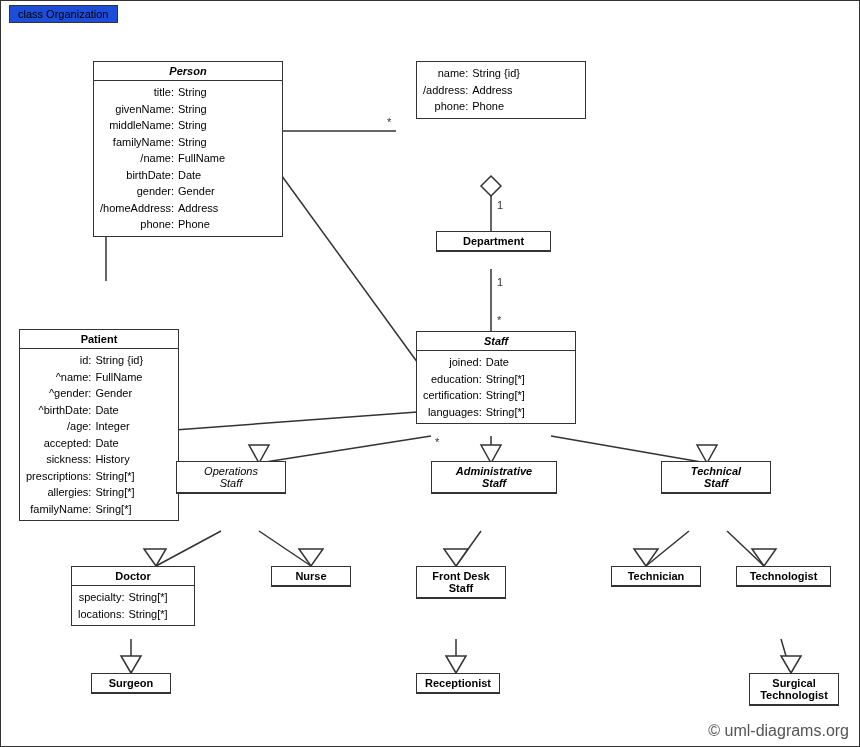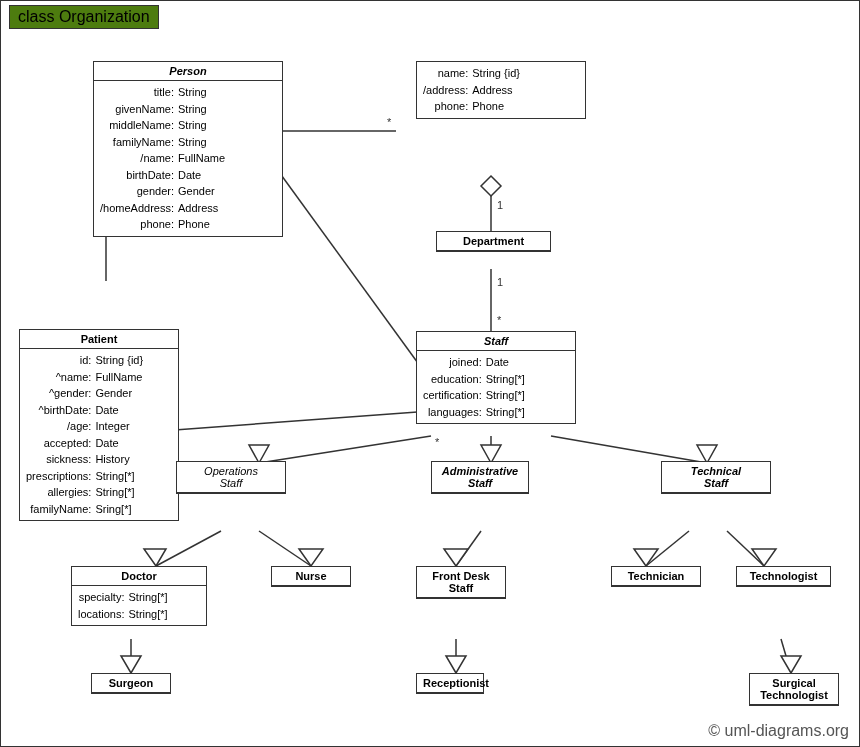--- a/index.html
+++ b/index.html
@@ -17,22 +17,22 @@
       width: 860px;
       height: 747px;
       border: 1.5px solid #333;
     }
     .title-box {
       position: absolute;
       top: 4px;
       left: 8px;
       border: 1.5px solid #333;
       padding: 2px 8px;
-      background: #4d7c0f;
-      font-size: 16px;
+      background: #1d4ed8;
+      font-size: 11px;
     }
     .uml-class {
       position: absolute;
       border: 1.5px solid #333;
       background: #fff;
     }
     .uml-class .class-header {
       background: #fff;
       text-align: center;
       padding: 3px 6px;
@@ -287,29 +287,29 @@
             </tr>
       </tbody>
         </table>
     </div>
   </div>
 
   <div class="uml-class" style="left:175px; top:460px; width:110px; text-align:center;">
     <div class="class-header simple" style="font-style:italic; font-weight:normal;">Operations<br>Staff</div>
   </div>
 
-  <div class="uml-class" style="left:430px; top:460px; width:98px; text-align:center;">
+  <div class="uml-class" style="left:430px; top:460px; width:126px; text-align:center;">
     <div class="class-header simple" style="font-style:italic; font-weight:bold;">Administrative<br>Staff</div>
   </div>
 
   <div class="uml-class" style="left:660px; top:460px; width:110px; text-align:center;">
     <div class="class-header simple" style="font-style:italic; font-weight:bold;">Technical<br>Staff</div>
   </div>
 
-  <div class="uml-class" style="left:70px; top:565px; width:136px;">
+  <div class="uml-class" style="left:70px; top:565px; width:124px;">
     <div class="class-header normal">Doctor</div>
     <div class="class-body">
       <table>
         <tbody>
             <tr>
               <td>specialty:</td>
               <td>String[*]</td>
             </tr>
         <tr>
               <td>locations:</td>
@@ -333,21 +333,21 @@
   </div>
 
   <div class="uml-class" style="left:735px; top:565px; width:95px;">
     <div class="class-header normal">Technologist</div>
   </div>
 
   <div class="uml-class" style="left:90px; top:672px; width:80px;">
     <div class="class-header normal">Surgeon</div>
   </div>
 
-  <div class="uml-class" style="left:415px; top:672px; width:68px;">
+  <div class="uml-class" style="left:415px; top:672px; width:84px;">
     <div class="class-header normal">Receptionist</div>
   </div>
 
   <div class="uml-class" style="left:748px; top:672px; width:90px; text-align:center;">
     <div class="class-header normal">Surgical<br>Technologist</div>
   </div>
 
   <div class="copyright">© uml-diagrams.org</div>
 </div>
 

